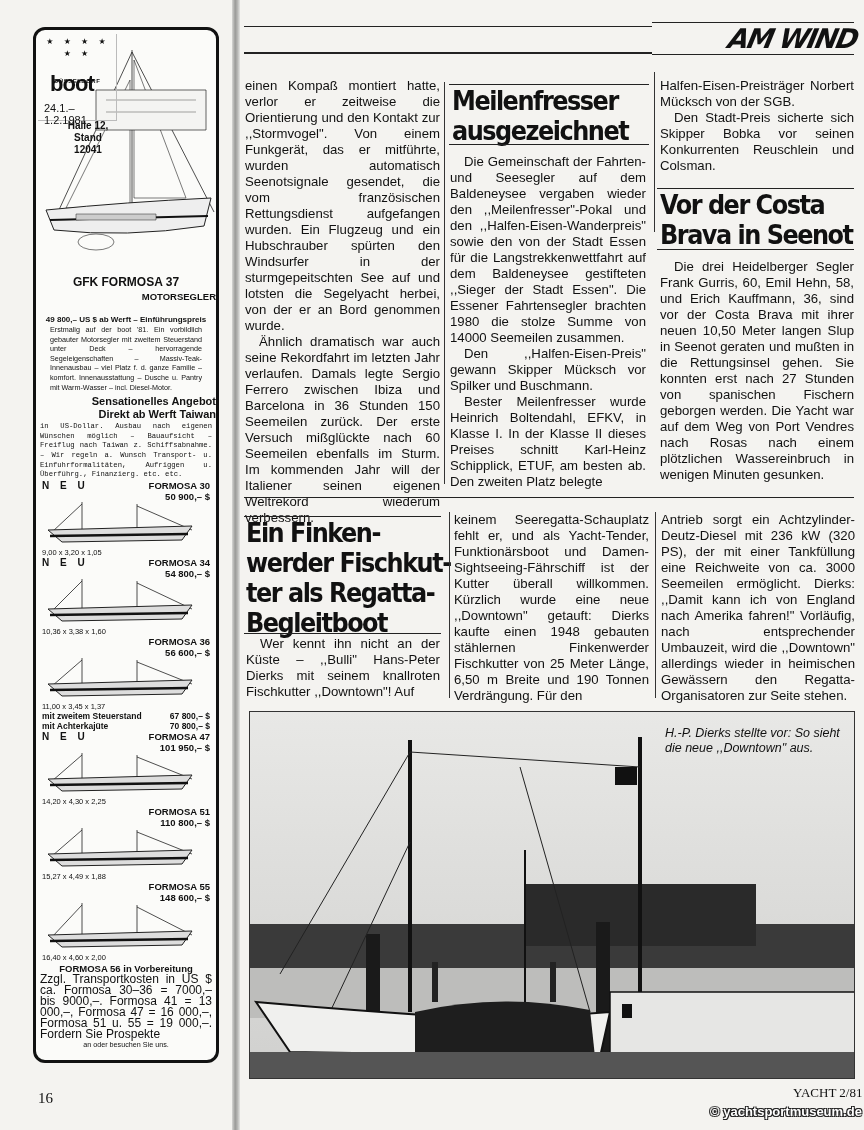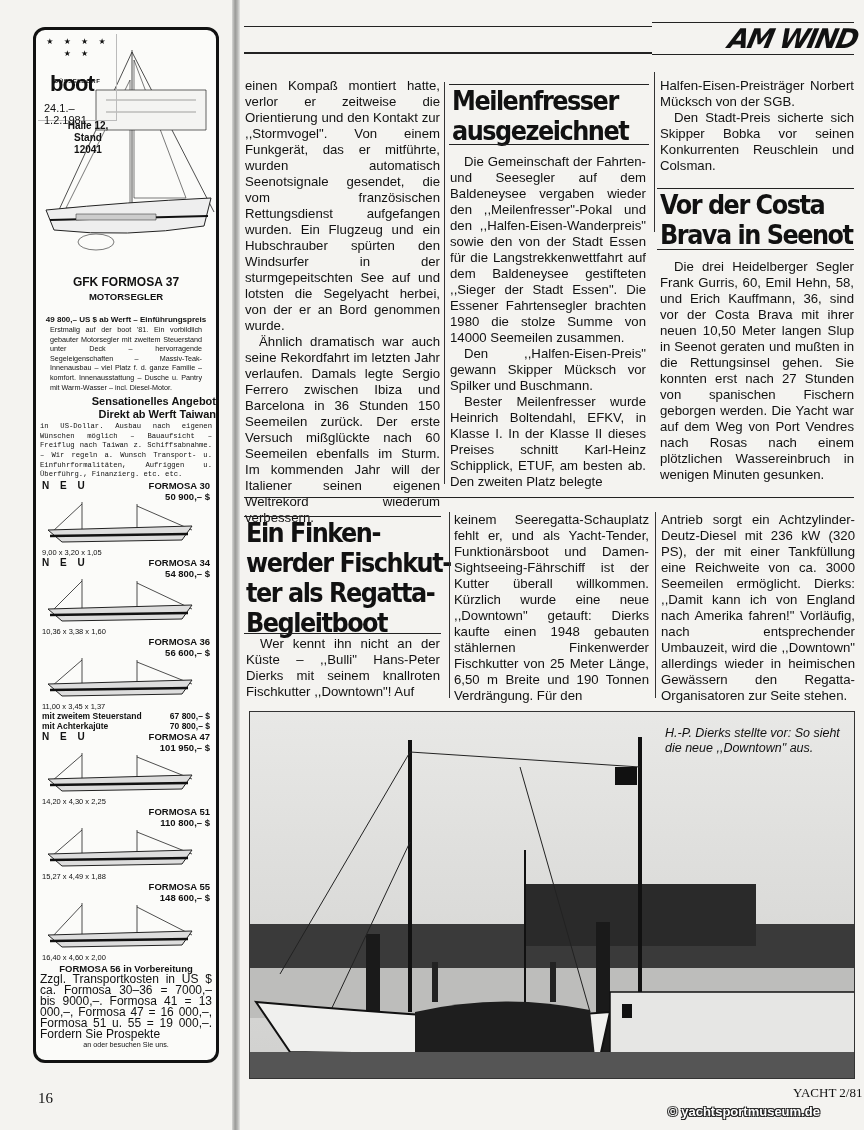--- a/index.html
+++ b/index.html
@@ -23,21 +23,21 @@
     position: absolute; left: 2px; top: 4px; width: 78px; height: 86px;
     border-right: 1px solid #bbb; border-bottom: 1px solid #bbb;
   }
   .boot-stars { position: absolute; left: 8px; top: 2px; font-size: 8px; letter-spacing: 4px; line-height: 12px; width: 64px; text-align:center; }
   .boot-word { position: absolute; left: 12px; top: 37px; font-weight: 900; font-size: 22px; letter-spacing: -1px; }
   .boot-city { position: absolute; left: 16px; top: 44px; font-size: 6px; font-weight: bold; letter-spacing: 0.5px; }
   .boot-date { position: absolute; left: 6px; top: 68px; font-size: 11px; }
   .boot-hall { position: absolute; left: 22px; top: 86px; font-size: 10px; font-weight: bold; line-height: 12px; text-align: center; }
   .hero-svg { position: absolute; left: 0; top: 0; }
   .ad-title { text-align: center; font-weight: bold; font-size: 12px; margin-top: 16px; line-height: 17px; }
-  .ad-sub { text-align: center; font-weight: bold; font-size: 9.5px; line-height: 12px; }
+  .ad-sub { text-align: right; font-weight: bold; font-size: 9.5px; line-height: 12px; }
   .ad-price { text-align: center; font-weight: bold; font-size: 8px; line-height: 11px; margin-top: 11px; }
   .ad-desc { text-align: justify; font-size: 7.2px; line-height: 9.6px; padding: 0 14px; }
   .ad-offer { text-align: right; font-weight: bold; font-size: 11px; line-height: 13px; margin-top: 3px; }
   .ad-desc2 { text-align: justify; font-size: 7.2px; line-height: 9.6px; padding: 0 4px; margin-top: 1px; font-family: Liberation Mono, monospace; }
   .model { position: relative; padding: 0 6px; }
   .model-row { display: flex; justify-content: space-between; align-items: flex-start; }
   .neu { font-weight: bold; font-size: 10px; letter-spacing: 4px; }
   .mname { font-weight: bold; font-size: 9.5px; text-align: right; }
   .mprice { font-weight: bold; font-size: 9.5px; text-align: right; }
   .dims { font-size: 7.5px; }
@@ -67,21 +67,21 @@
   .photo {
     position: absolute; left: 249px; top: 711px; width: 606px; height: 368px;
     background: #d8d8d6; overflow: hidden; border: 1px solid #333; box-sizing: border-box;
   }
   .caption {
     position: absolute; left: 665px; top: 726px; width: 180px;
     font-style: italic; font-size: 12.5px; line-height: 15px;
   }
   .issue { position: absolute; left: 793px; top: 1085px; font-family: "Liberation Serif", serif; font-size: 13px; }
   .copyright {
-    position: absolute; left: 668px; top: 1104px; font-size: 13px; color: #fff;
+    position: absolute; left: 710px; top: 1104px; font-size: 13px; color: #fff;
     text-shadow: -1px -1px 0 #222, 1px -1px 0 #222, -1px 1px 0 #222, 1px 1px 0 #222;
     font-weight: bold;
   }
 </style>
 </head>
 <body>
 
 <div class="fold"></div>
 
 <div class="ad">

